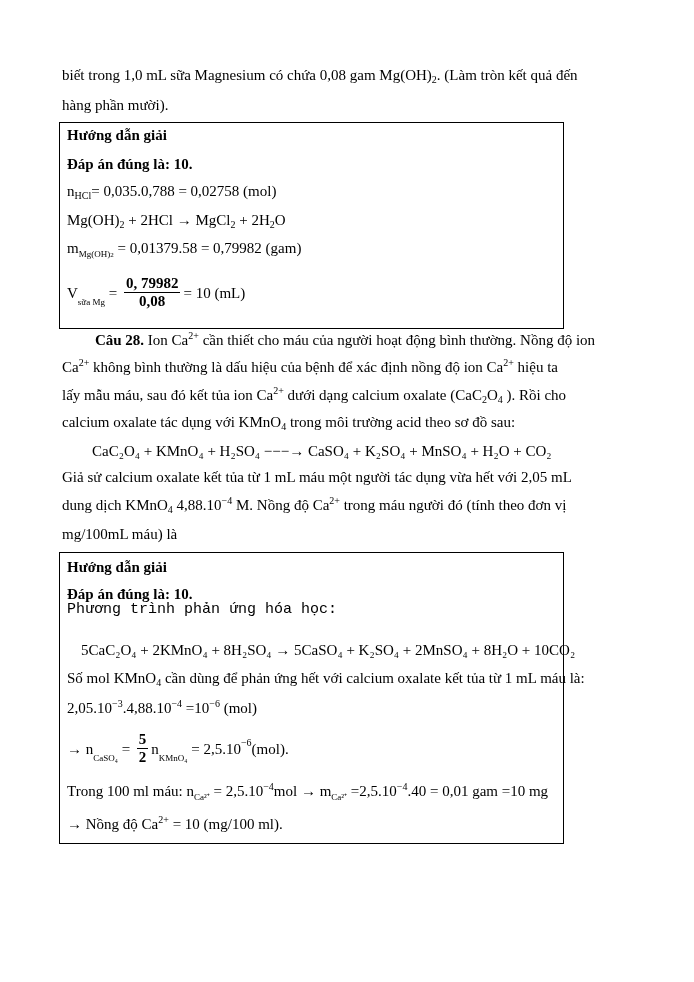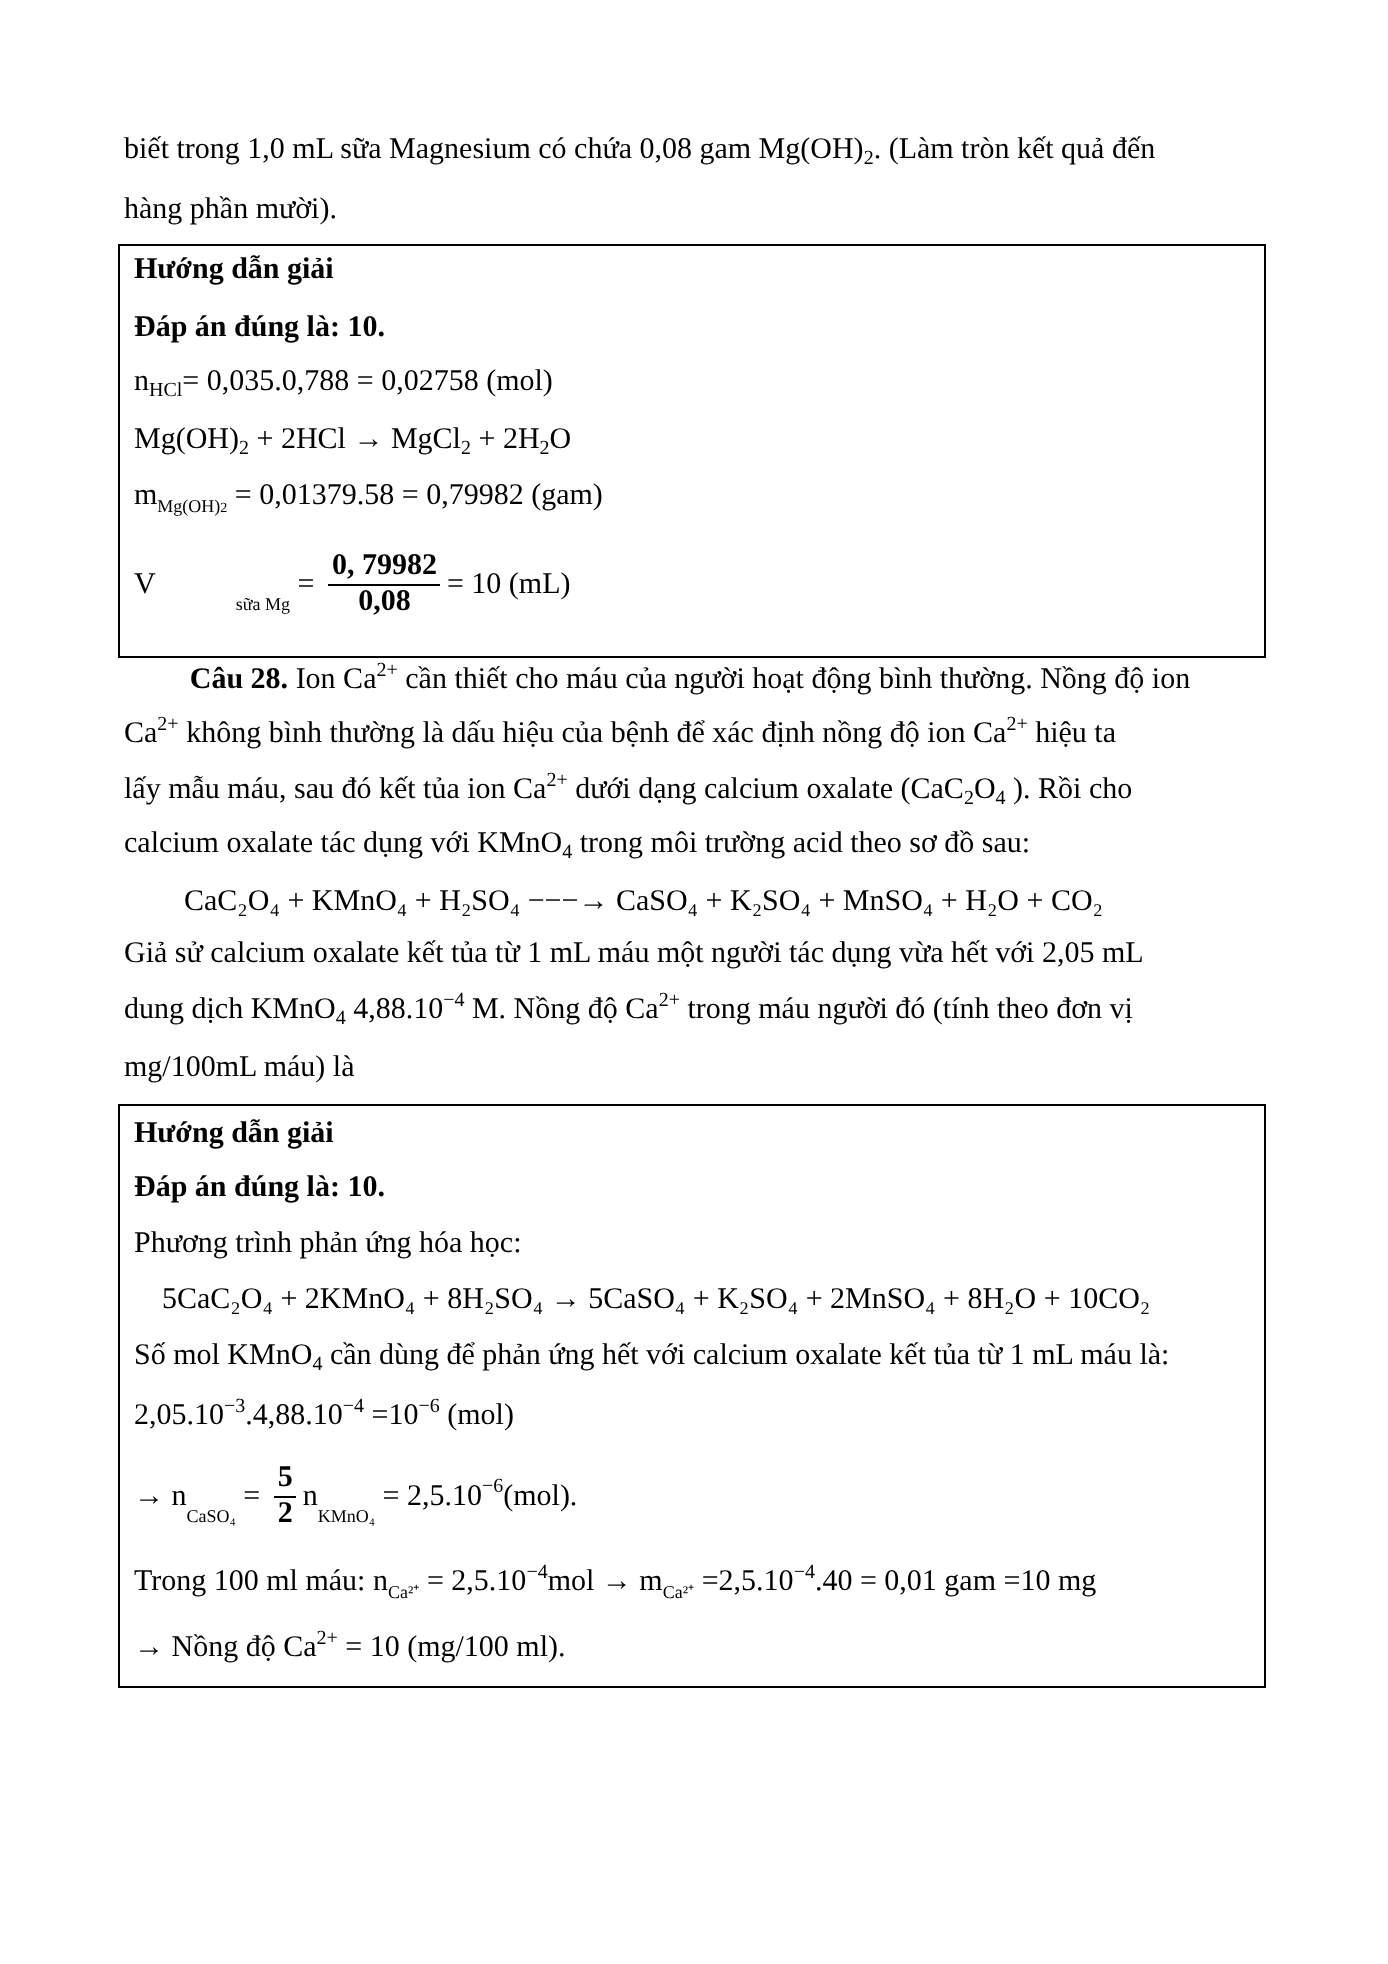--- a/index.html
+++ b/index.html
@@ -1,21 +1,21 @@
 <!DOCTYPE html>
 <html><head>
 <meta charset="utf-8">
 <style>
   html, body { margin: 0; padding: 0; background: #ffffff; }
   body {
     width: 694px; height: 982px; position: relative; overflow: hidden;
     font-family: "Liberation Serif", serif; font-size: 15px; color: #000;
   }
   .line { position: absolute; left: 62px; white-space: nowrap; line-height: 18px; }
-  .box { position: absolute; left: 59px; width: 574px; border: 1.3px solid #000; box-sizing: border-box; }
+  .box { position: absolute; left: 59px; width: 505px; border: 1.3px solid #000; box-sizing: border-box; }
   .b { font-weight: bold; }
   .i { }
   sub { font-size: 10px; vertical-align: -3px; line-height: 0; }
   sup { font-size: 10px; vertical-align: 6px; line-height: 0; }
   .frac { display: inline-block; vertical-align: middle; text-align: center; margin: 0 3px; }
   .frac span { display: block; line-height: 17px; padding: 0 2px; font-weight: bold; }
   .frac .num { border-bottom: 1px solid #000; }
   .small-sub { font-size: 9px; vertical-align: -4px; line-height: 0; }
   .inbox { position: absolute; left: 7px; white-space: nowrap; line-height: 18px; }
 </style>
@@ -35,21 +35,21 @@
   <div class="inbox" style="top:59px;">
     <span>n</span><sub>HCl</sub><span>= 0,035.0,788 = 0,02758 (mol)</span>
   </div>
   <div class="inbox" style="top:88px;">
     <span>Mg(OH)</span><sub>2</sub><span> + 2HCl → MgCl</span><sub>2</sub><span> + 2H</span><sub>2</sub><span>O</span>
   </div>
   <div class="inbox" style="top:116px;">
     <span>m</span><sub class="small-sub"><span>Mg(OH)</span><span style="font-size:7px;">2</span></sub><span> = 0,01379.58 = 0,79982 (gam)</span>
   </div>
   <div class="inbox" style="top:152px; line-height:20px;">
-    <span style="vertical-align:middle;">V</span><sub class="small-sub" style="vertical-align:-9px;margin-left:40px;">sữa Mg</sub><span style="vertical-align:middle;"> = </span><span class="frac"><span class="num">0, 79982</span><span>0,08</span></span><span style="vertical-align:middle;">= 10 (mL)</span>
+    <span style="vertical-align:middle;">V</span><sub class="small-sub" style="vertical-align:-9px;">sữa Mg</sub><span style="vertical-align:middle;"> = </span><span class="frac"><span class="num">0, 79982</span><span>0,08</span></span><span style="vertical-align:middle;">= 10 (mL)</span>
   </div>
 </div>
 
 <div class="line" style="top:331px; background:#fff; width:566px;text-align:center;">
   <span class="b">Câu 28.</span><span> Ion Ca</span><sup>2+</sup><span> cần thiết cho máu của người hoạt động bình thường. Nồng độ ion</span>
 </div>
 <div class="line" style="top:358px;">
   <span>Ca</span><sup>2+</sup><span> không bình thường là dấu hiệu của bệnh để xác định nồng độ ion Ca</span><sup>2+</sup><span>  hiệu ta</span>
 </div>
 <div class="line" style="top:386px;">
@@ -61,21 +61,21 @@
 <div class="line" style="top:442px; left:92px;">CaC₂O₄ + KMnO₄ + H₂SO₄ −−−→ CaSO₄ + K₂SO₄ + MnSO₄ + H₂O + CO₂</div>
 <div class="line" style="top:468px;">Giả sử calcium oxalate kết tủa từ 1 mL máu một người tác dụng vừa hết với 2,05 mL</div>
 <div class="line" style="top:496px;">
   <span>dung dịch KMnO</span><sub>4</sub><span> 4,88.10</span><sup>−4</sup><span> M. Nồng độ Ca</span><sup>2+</sup><span>  trong máu người đó (tính theo đơn vị</span>
 </div>
 <div class="line" style="top:525px;">mg/100mL máu) là</div>
 
 <div class="box" style="top:552px; height:292px;">
   <div class="inbox b" style="top:5px;">Hướng dẫn giải</div>
   <div class="inbox b" style="top:32px;">Đáp án đúng là: 10.</div>
-  <div class="inbox" style="top:60px;">Phương trình phản ứng hóa học:</div>
+  <div class="inbox" style="top:48px;font-family:Liberation Mono, monospace;">Phương trình phản ứng hóa học:</div>
   <div class="inbox" style="top:88px; left:21px;">5CaC₂O₄ + 2KMnO₄ + 8H₂SO₄ → 5CaSO₄ + K₂SO₄ + 2MnSO₄ + 8H₂O + 10CO₂</div>
   <div class="inbox" style="top:116px;">
     <span>Số mol KMnO</span><sub>4</sub><span> cần dùng để phản ứng hết với calcium oxalate kết tủa từ 1 mL máu là:</span>
   </div>
   <div class="inbox" style="top:146px;">
     <span>2,05.10</span><sup>−3</sup><span>.4,88.10</span><sup>−4</sup><span> =10</span><sup>−6</sup><span>  (mol)</span>
   </div>
   <div class="inbox" style="top:178px; line-height:20px;">
     <span style="vertical-align:middle;">→ n</span><sub class="small-sub" style="vertical-align:-9px;">CaSO₄</sub><span style="vertical-align:middle;"> = </span><span class="frac"><span class="num">5</span><span>2</span></span><span style="vertical-align:middle;">n</span><sub class="small-sub" style="vertical-align:-9px;">KMnO₄</sub><span style="vertical-align:middle;"> = 2,5.10</span><sup>−6</sup><span style="vertical-align:middle;">(mol).</span>
   </div>

